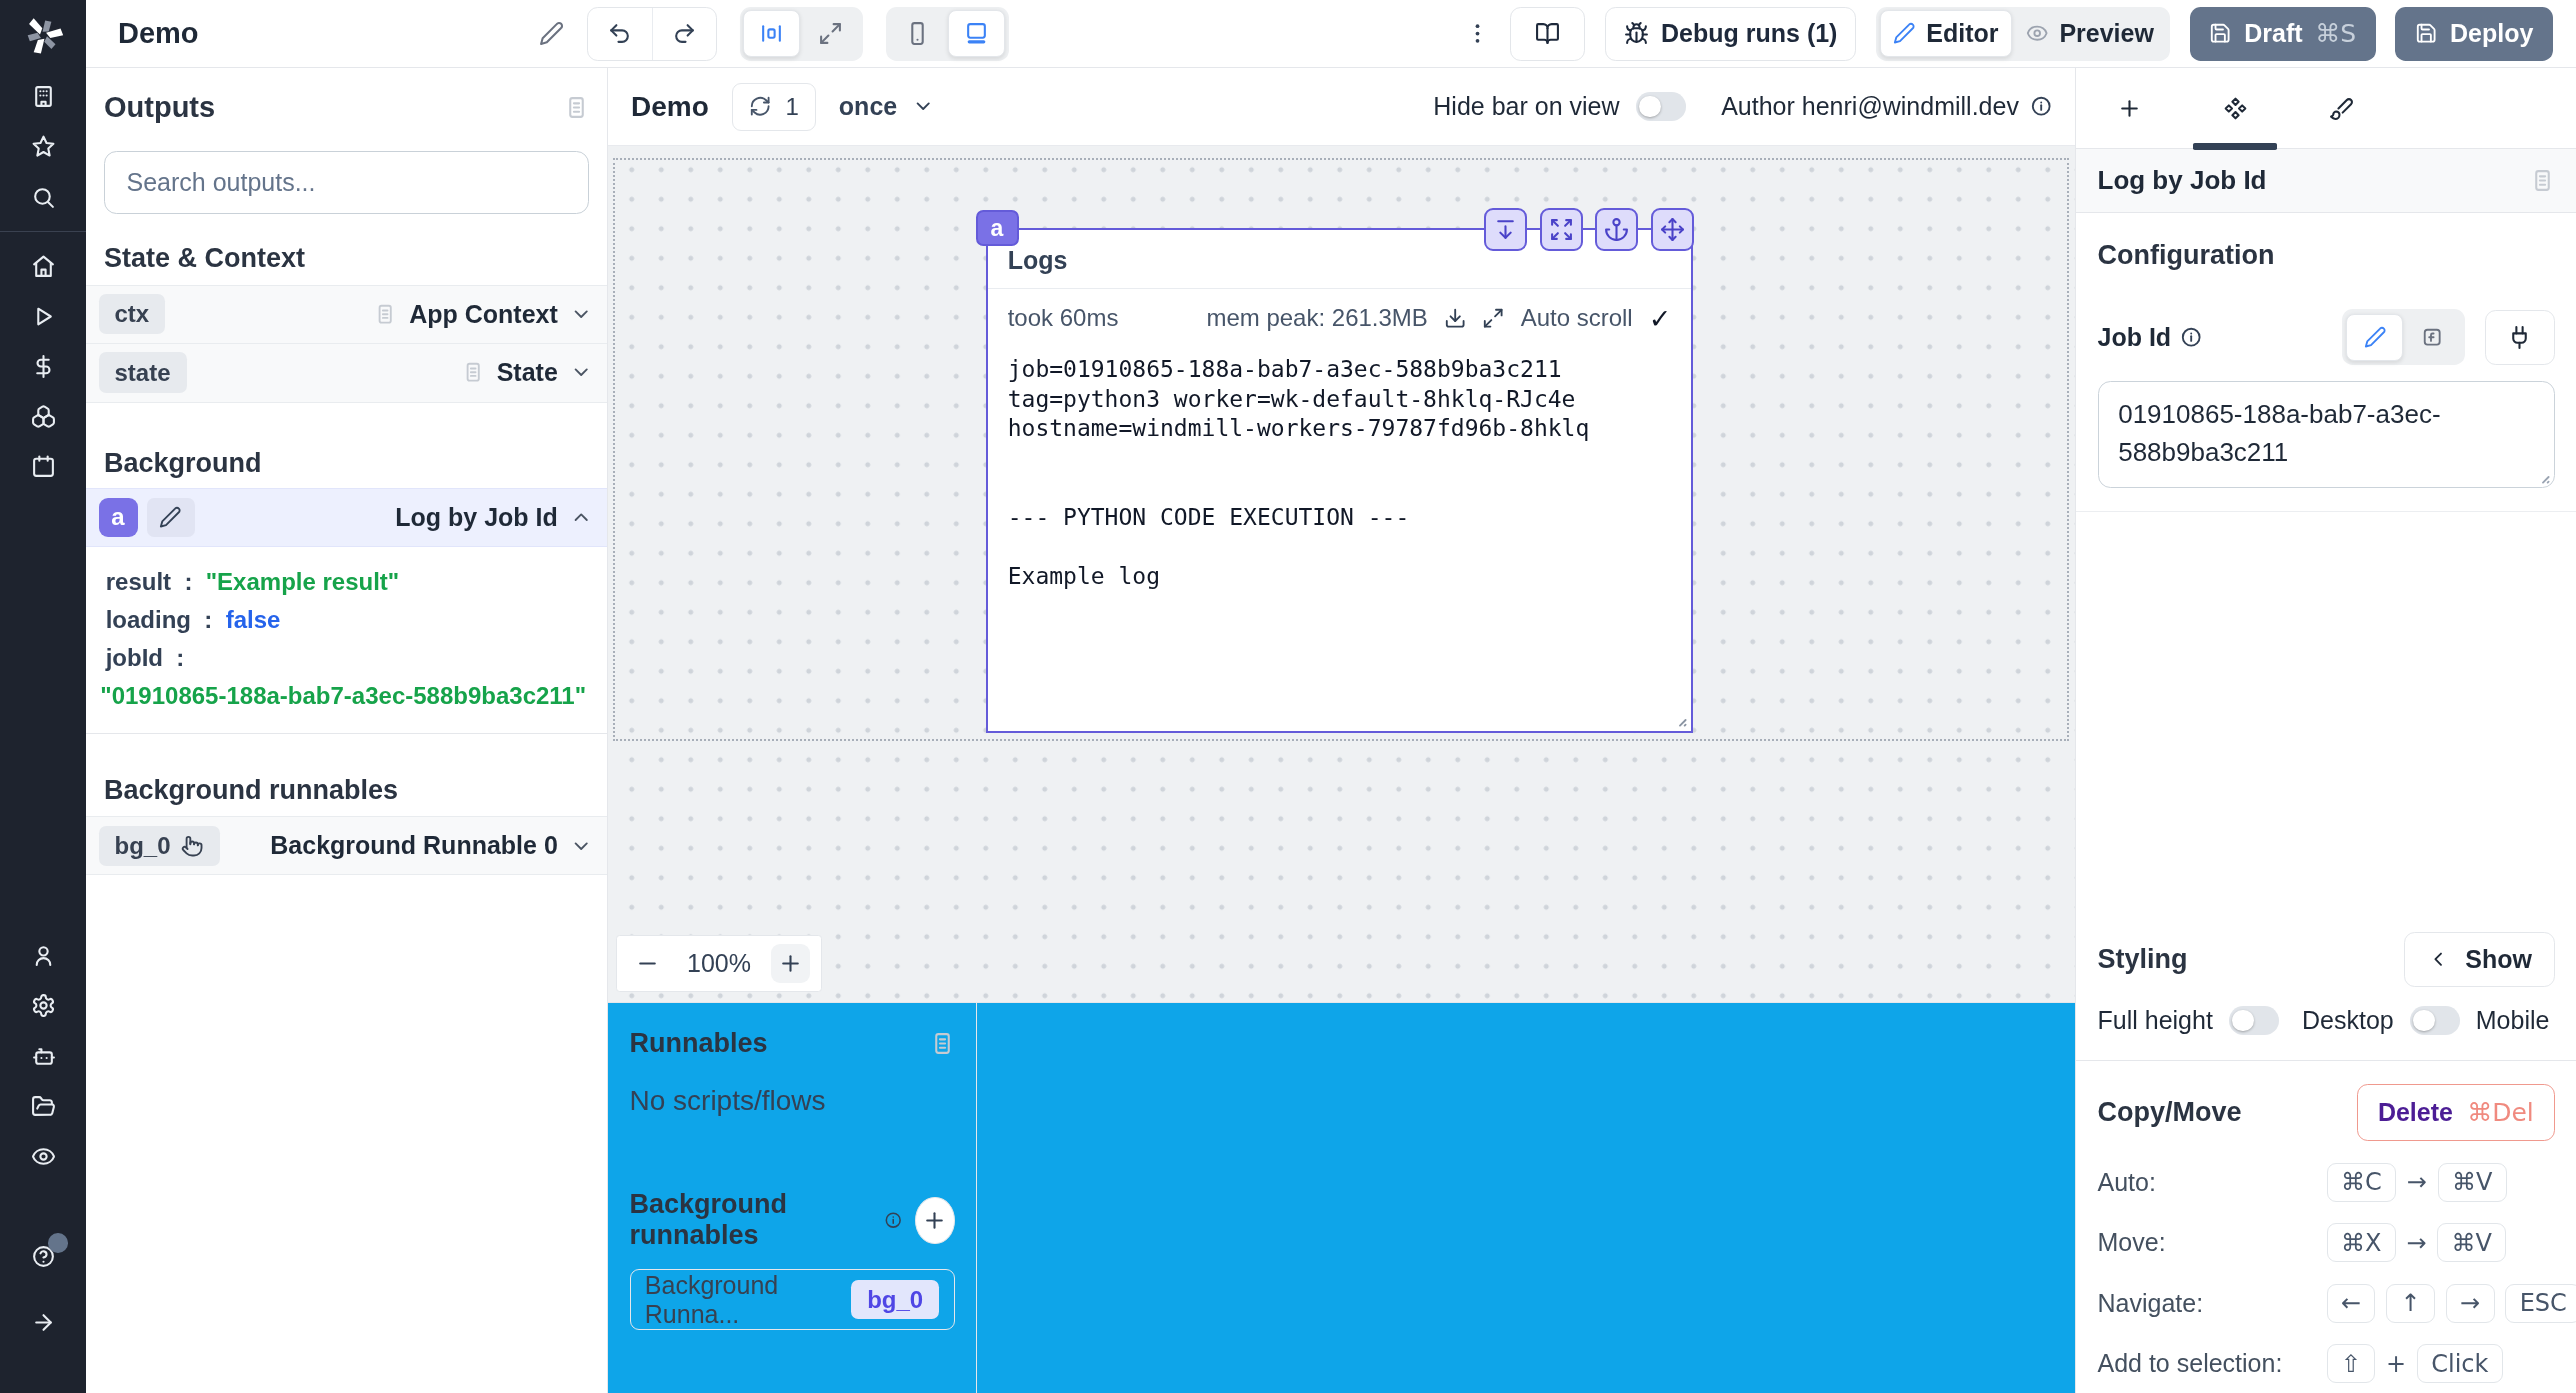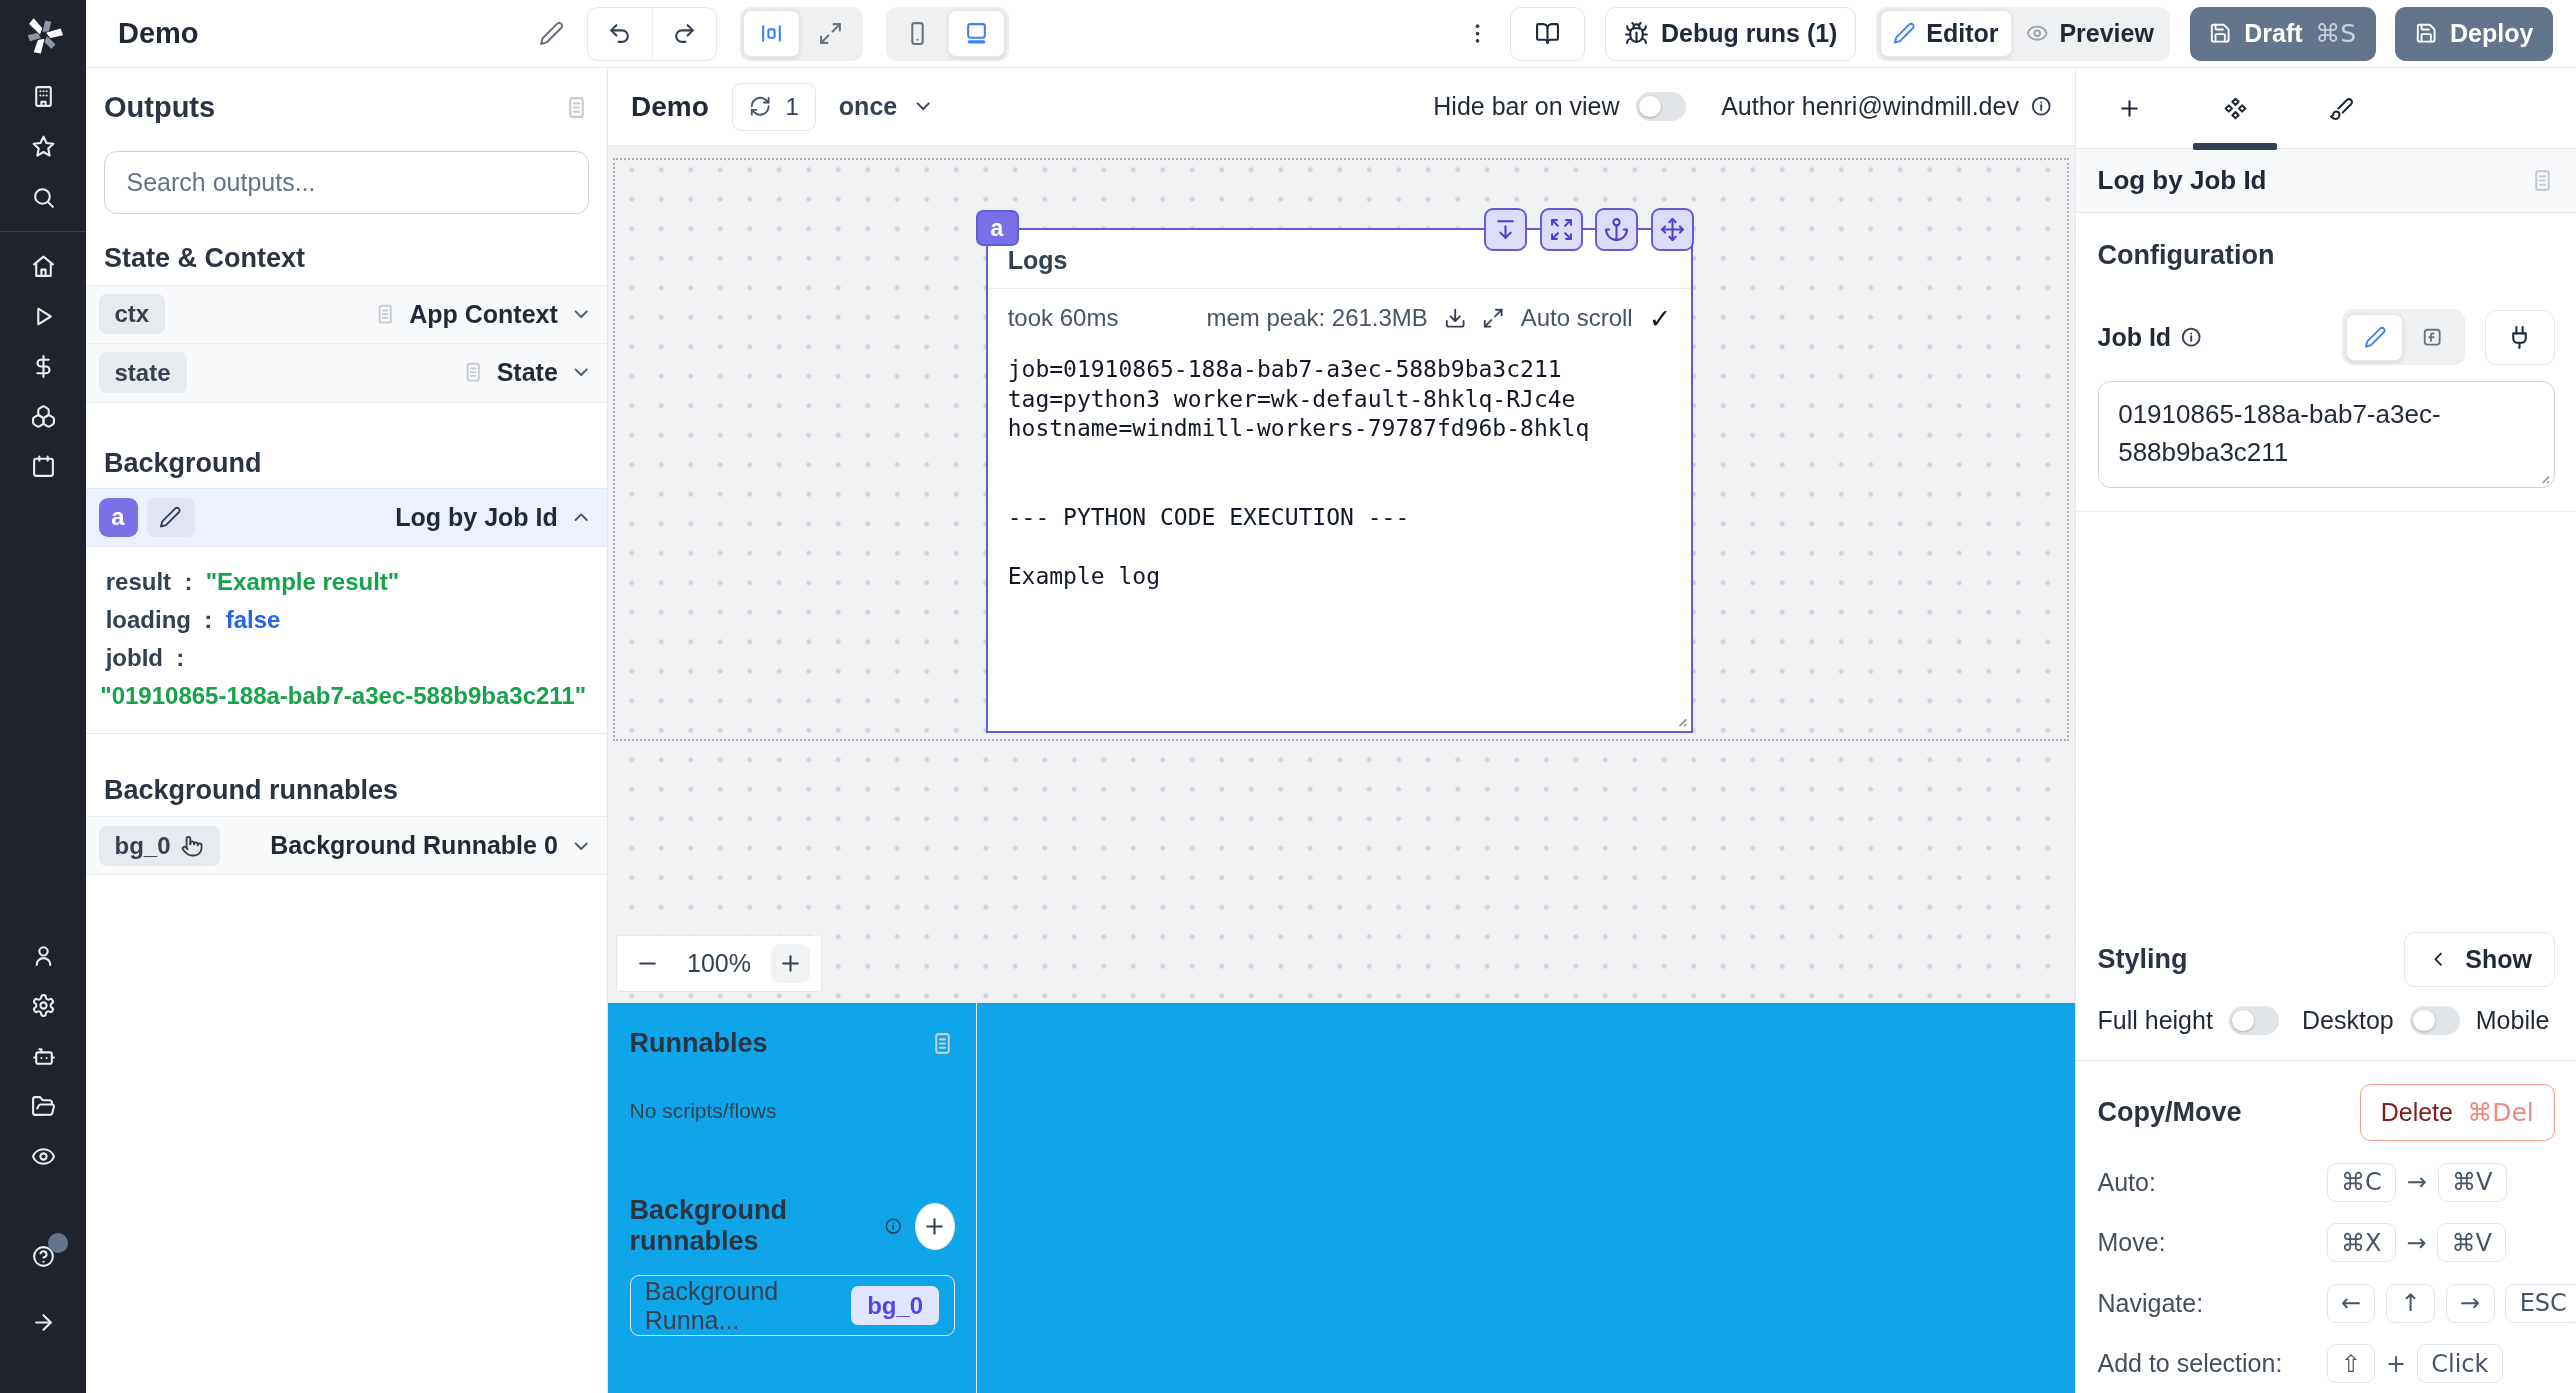--- a/index.html
+++ b/index.html
@@ -91,21 +91,21 @@
   .log-pre { margin:0; padding:12.5px 19.7px; font-family:"DejaVu Sans Mono", monospace; font-size:23px; line-height:29.5px; color:#111827; white-space:pre; }
   .resize-corner { position:absolute; right:2.7px; bottom:2.7px; color:#8a94a2; }
 
   .zoombar { position:absolute; left:8px; top:789px; width:206px; height:57px; background:#fff; border:1.8px solid #e4e7eb; border-radius:3.6px; display:flex; align-items:center; padding:0 10.7px; }
   .zb-btn { width:39px; height:39px; border:none; background:none; border-radius:9px; display:flex; align-items:center; justify-content:center; color:#334155; cursor:pointer; }
   .zb-btn.plus { background:#f1f3f5; }
   .zoom-val { flex:1; text-align:center; font-size:25px; color:#334155; }
 
   .bottom { flex:1; display:flex; background:#0ea5e9; border-top:1.8px solid #e5e7eb; min-height:0; }
   .runnables { width:369px; border-right:1.8px solid #e5e7eb; padding:25px 21.5px; flex:none; }
-  .no-scripts { margin-top:40px; font-size:21px; color:#334155; }
+  .no-scripts { margin-top:26px; font-size:28px; color:#334155; }
   .bgr-head { margin-top:72px; display:flex; align-items:center; gap:12.5px; }
   .plus-circle { margin-left:auto; width:47px; height:47px; border-radius:50%; border:1.8px solid #e4e7eb; background:#fff; display:flex; align-items:center; justify-content:center; color:#334155; cursor:pointer; }
   .runn-item { margin-top:18px; border:1.8px solid #e5e7eb; border-radius:9px; height:61px; display:flex; align-items:center; gap:16px; padding:0 14.3px; cursor:pointer; }
   .runn-item-label { font-size:25px; color:#374151; }
   .bg0-badge { background:#e2e6fc; color:#4f46e5; font-weight:700; font-size:24px; border-radius:7.2px; padding:5.4px 16px; }
   .bottom-empty { flex:1; }
 
   
   .inspector { width:501px; border-left:1.8px solid #e5e7eb; display:flex; flex-direction:column; flex:none; background:#fff; }
   .insp-tabs { height:81px; border-bottom:1.8px solid #e5e7eb; display:flex; flex:none; }
@@ -123,21 +123,21 @@
   .jobid-box { margin-top:16px; position:relative; }
   .jobid-box textarea { width:100%; height:107px; border:1.8px solid #cbd3da; border-radius:12.5px; padding:12.5px 19.7px; font-size:26px; line-height:38px; color:#1f2937; font-family:"Liberation Sans",sans-serif; resize:none; outline:none; display:block; }
   .insp-spacer { flex:1; }
   .insp-bottom { padding:0 21.5px 10.7px; }
   .row-between { display:flex; align-items:center; justify-content:space-between; }
   .show-btn { height:55px; border:1.8px solid #e4e7eb; border-radius:10.7px; background:#fff; display:flex; align-items:center; gap:16px; padding:0 21.5px; font-size:25px; font-weight:700; color:#1f2937; cursor:pointer; }
   .toggles-row { margin-top:19.7px; display:flex; align-items:center; gap:16px; }
   .insp-divider { margin:25px -21.5px 0; border-bottom:1.8px solid #e5e7eb; }
   .cm-head { margin-top:23px; }
   .delete-btn { height:57px; border:1.8px solid #f0998e; border-radius:10.7px; background:#fff; display:flex; align-items:center; gap:14.3px; padding:0 19.7px; cursor:pointer; }
-  .delete-btn .d { font-size:25px; font-weight:400; color:#7f1d1d; }
+  .delete-btn .d { font-size:25px; font-weight:700; color:#4c1d95; }
   .delete-btn .s { font-size:25px; color:#f08a7f; font-family:"DejaVu Sans",sans-serif; }
   .sc-row { margin-top:21.5px; display:flex; align-items:center; }
   .sc-label { width:229px; font-size:25px; color:#44505f; flex:none; }
   .sc-keys { display:flex; align-items:center; gap:10.7px; }
   .kbd { border:1.8px solid #e2e6ea; border-radius:9px; padding:4.5px 13.4px; min-width:45px; text-align:center; font-family:"DejaVu Sans",sans-serif; font-size:24px; color:#475569; background:#fff; }
   .joiner { font-family:"DejaVu Sans",sans-serif; font-size:24px; color:#475569; }
 
   svg.ic { width:25px; height:25px; fill:none; stroke:currentColor; stroke-width:2; stroke-linecap:round; stroke-linejoin:round; }
   svg.ic-sm { width:22.4px; height:22.4px; }
   .check-mark { font-family:"DejaVu Sans",sans-serif; font-size:27px; color:#111827; font-weight:700; }

